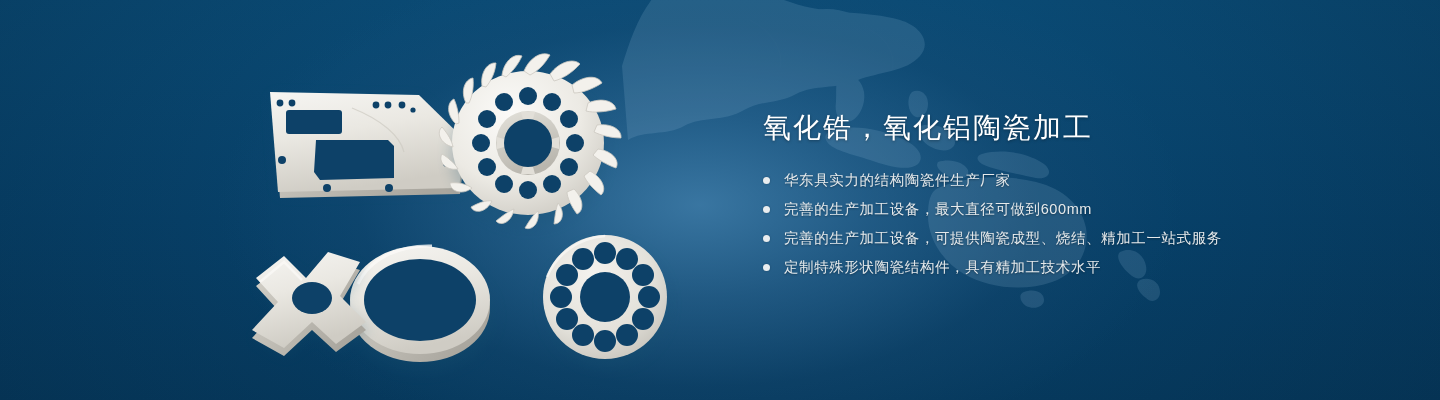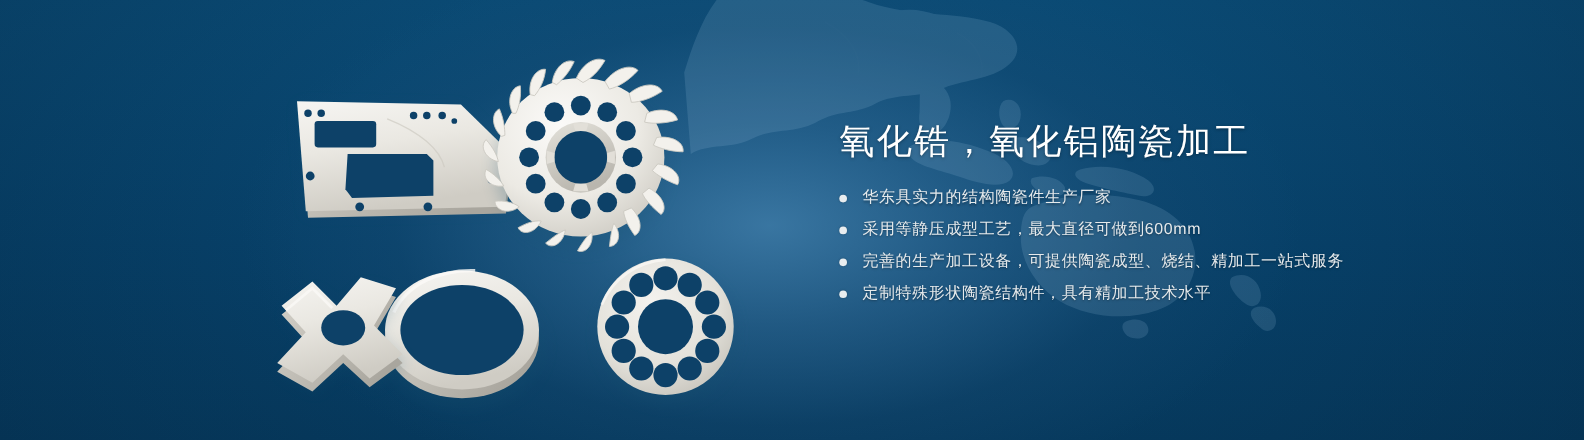--- a/index.html
+++ b/index.html
@@ -56,21 +56,21 @@
   .bg-map svg { width: 100%; height: 100%; display: block; }
 
   
   .text-block {
     position: absolute;
     left: 763px;
     top: 108px;
     width: 560px;
   }
   .headline {
-    font-size: 32px;
+    font-size: 28px;
     line-height: 40px;
     letter-spacing: 2px;
     color: #ffffff;
     font-weight: 400;
     margin: 0 0 22px 0;
     text-shadow: 0 1px 3px rgba(0,0,0,0.35);
     white-space: nowrap;
   }
   .feature-list {
     list-style: none;
@@ -327,21 +327,21 @@
   <div class="text-block">
     <h1 class="headline">氧化锆，氧化铝陶瓷加工</h1>
 
     <ul class="feature-list">
       <li class="feature-item">
         <span class="bullet"></span>
         <span class="feature-text">华东具实力的结构陶瓷件生产厂家</span>
       </li>
       <li class="feature-item">
         <span class="bullet"></span>
-        <span class="feature-text">采用等静压成型工艺，最大直径可做到600mm</span>
+        <span class="feature-text">完善的生产加工设备，最大直径可做到600mm</span>
       </li>
       <li class="feature-item">
         <span class="bullet"></span>
         <span class="feature-text">完善的生产加工设备，可提供陶瓷成型、烧结、精加工一站式服务</span>
       </li>
       <li class="feature-item">
         <span class="bullet"></span>
         <span class="feature-text">定制特殊形状陶瓷结构件，具有精加工技术水平</span>
       </li>
     </ul>

